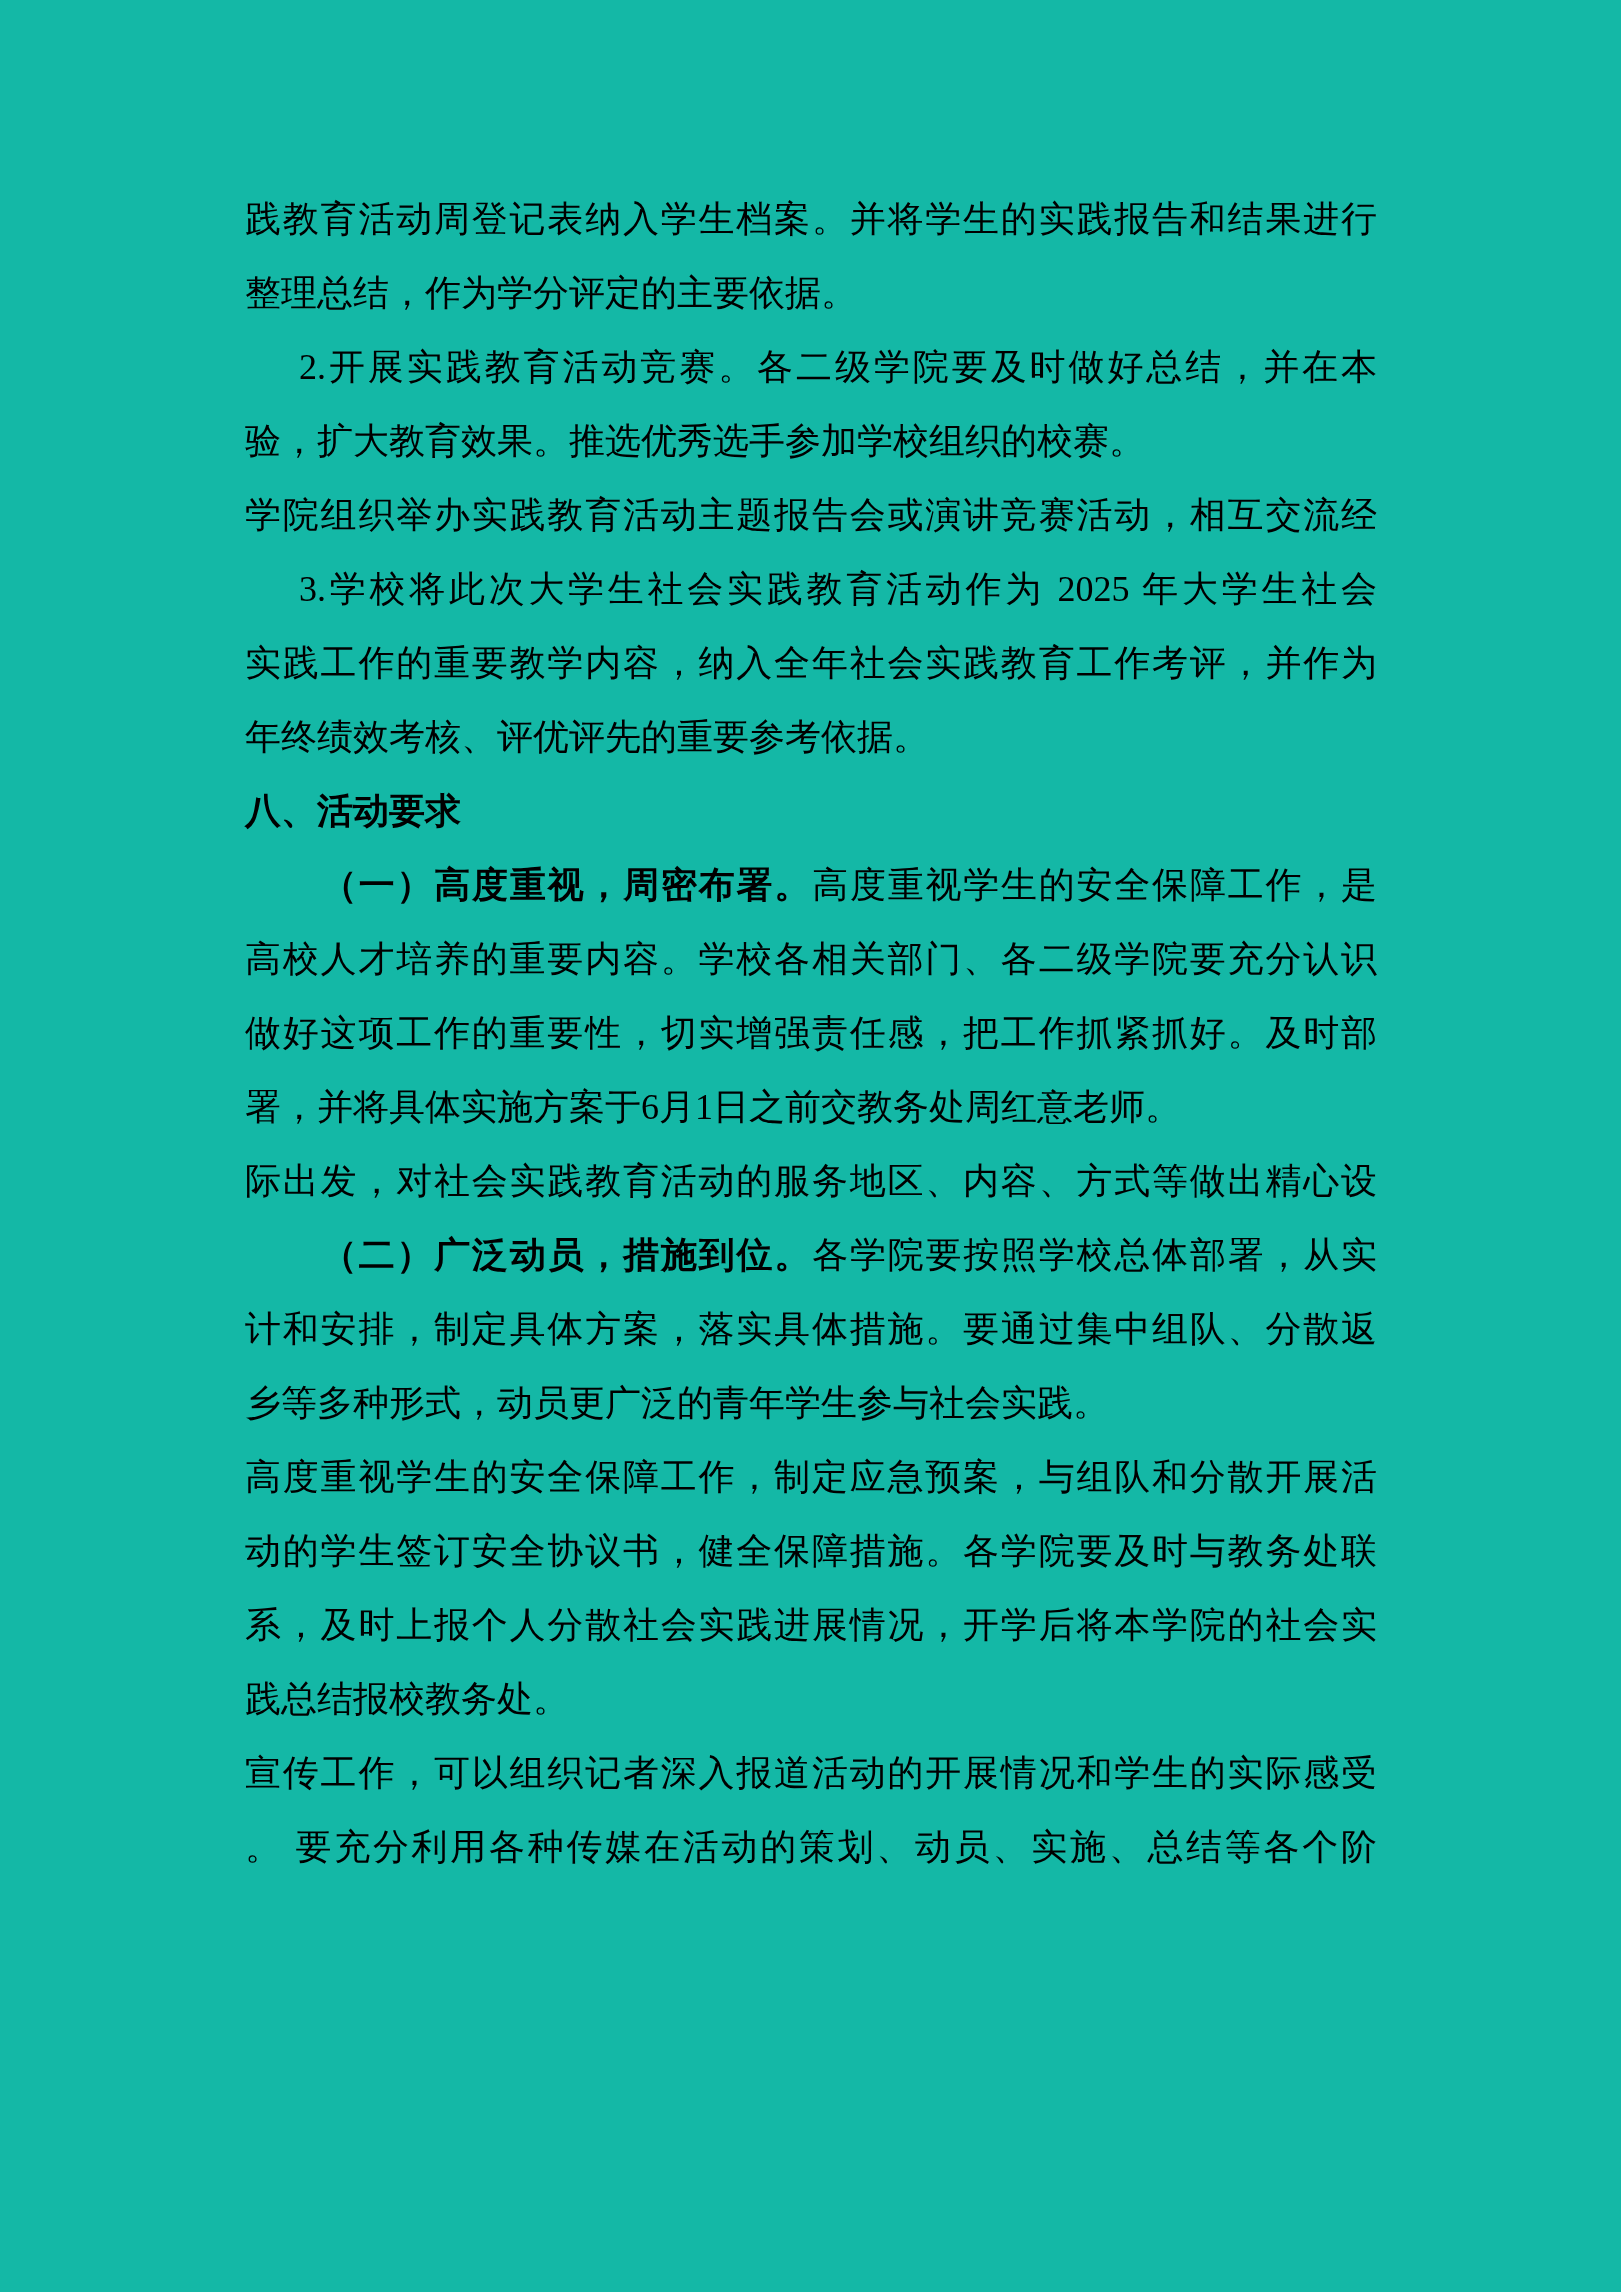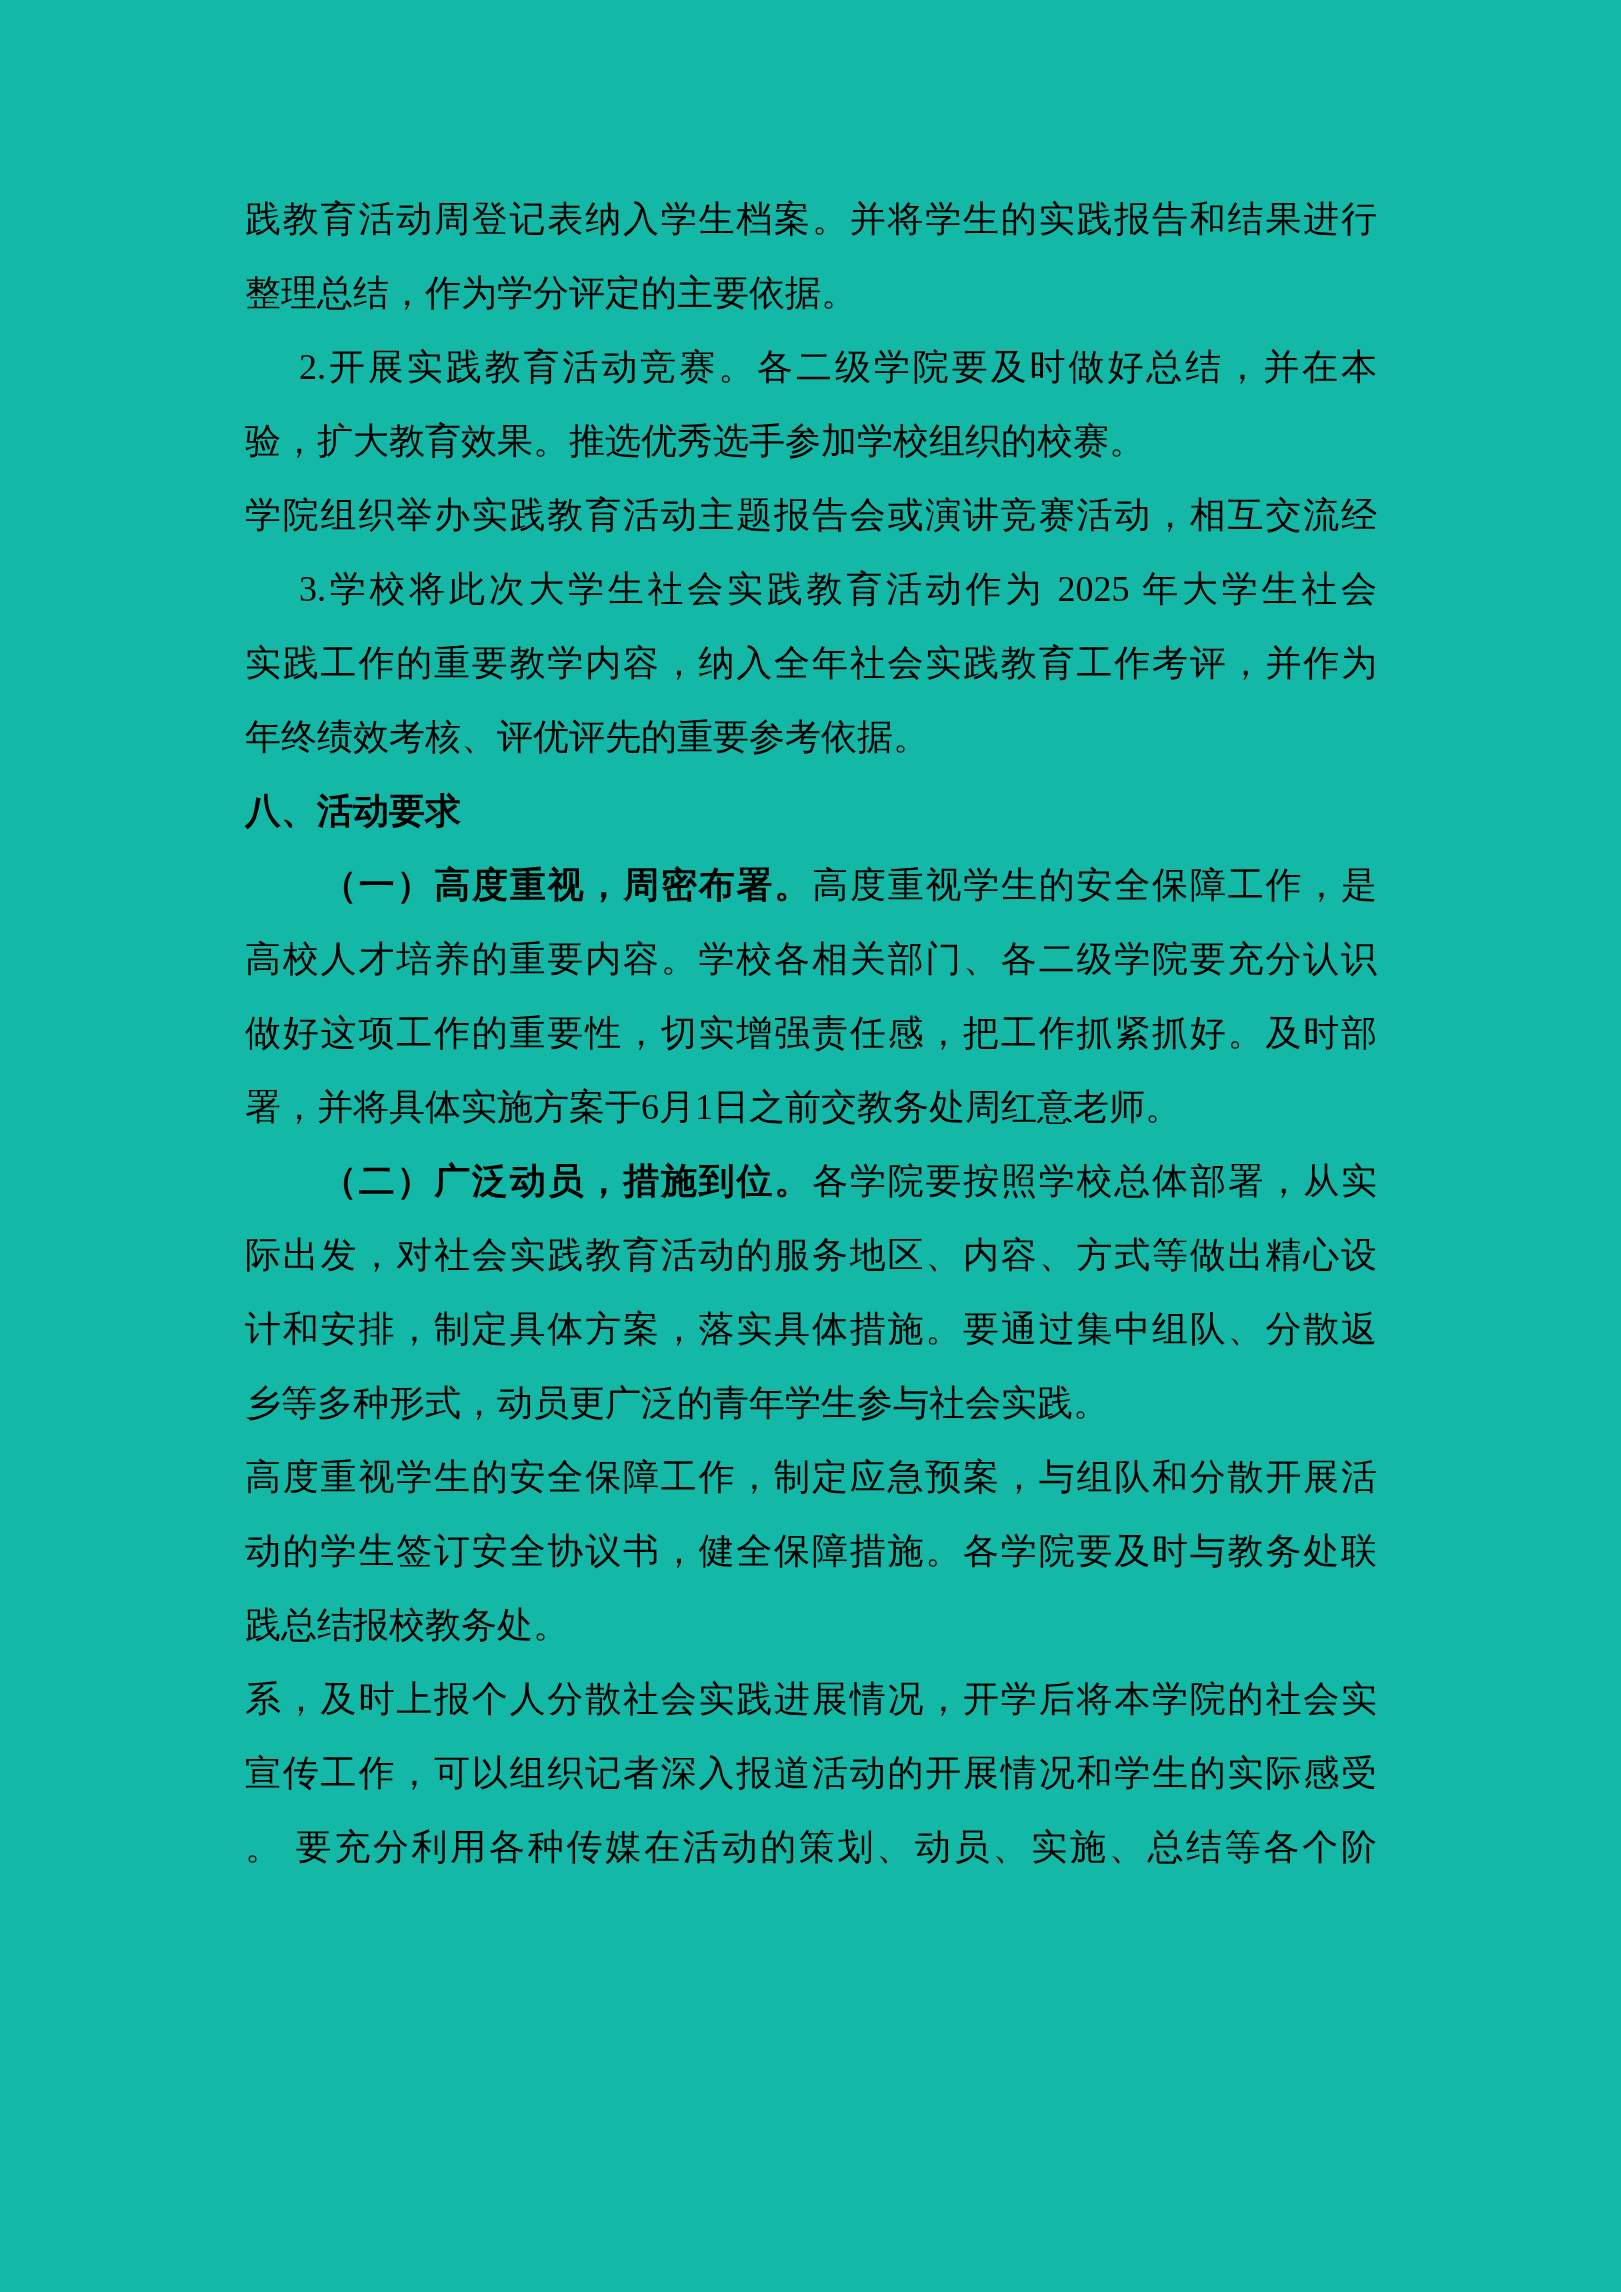--- a/index.html
+++ b/index.html
@@ -54,25 +54,25 @@
       <div class="line"><span class="seg">验，扩大教育效果。推选优秀选手参加学校组织的校赛。</span></div>
       <div class="line j"><span class="seg">学院组织举办实践教育活动主题报告会或演讲竞赛活动，相互交流经</span></div>
       <div class="line j indent-num"><span class="seg">3.学校将此次大学生社会实践教育活动作为 2025 年大学生社会</span></div>
       <div class="line j"><span class="seg">实践工作的重要教学内容，纳入全年社会实践教育工作考评，并作为</span></div>
       <div class="line"><span class="seg">年终绩效考核、评优评先的重要参考依据。</span></div>
       <div class="line"><span class="seg bold-lead">八、活动要求</span></div>
       <div class="line j indent-cjk"><span class="seg bold-lead">（一）高度重视，周密布署。</span><span class="seg">高度重视学生的安全保障工作，是</span></div>
       <div class="line j"><span class="seg">高校人才培养的重要内容。学校各相关部门、各二级学院要充分认识</span></div>
       <div class="line j"><span class="seg">做好这项工作的重要性，切实增强责任感，把工作抓紧抓好。及时部</span></div>
       <div class="line"><span class="seg">署，并将具体实施方案于6月1日之前交教务处周红意老师。</span></div>
+      <div class="line j"><span class="seg">际出发，对社会实践教育活动的服务地区、内容、方式等做出精心设</span></div>
       <div class="line j indent-cjk"><span class="seg bold-lead">（二）广泛动员，措施到位。</span><span class="seg">各学院要按照学校总体部署，从实</span></div>
-      <div class="line j"><span class="seg">际出发，对社会实践教育活动的服务地区、内容、方式等做出精心设</span></div>
       <div class="line j"><span class="seg">计和安排，制定具体方案，落实具体措施。要通过集中组队、分散返</span></div>
       <div class="line"><span class="seg">乡等多种形式，动员更广泛的青年学生参与社会实践。</span></div>
       <div class="line j"><span class="seg">高度重视学生的安全保障工作，制定应急预案，与组队和分散开展活</span></div>
       <div class="line j"><span class="seg">动的学生签订安全协议书，健全保障措施。各学院要及时与教务处联</span></div>
+      <div class="line j"><span class="seg">系，及时上报个人分散社会实践进展情况，开学后将本学院的社会实</span></div>
       <div class="line"><span class="seg">践总结报校教务处。</span></div>
-      <div class="line j"><span class="seg">系，及时上报个人分散社会实践进展情况，开学后将本学院的社会实</span></div>
       <div class="line j"><span class="seg">宣传工作，可以组织记者深入报道活动的开展情况和学生的实际感受</span></div>
       <div class="line j"><span class="seg">。 要充分利用各种传媒在活动的策划、动员、实施、总结等各个阶</span></div>
     </div>
 </div>
 
 
 </body></html>

